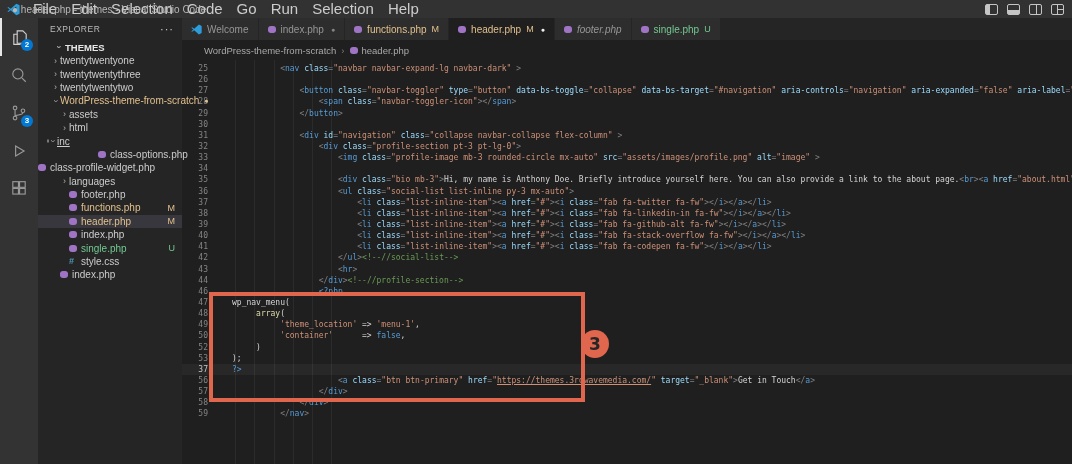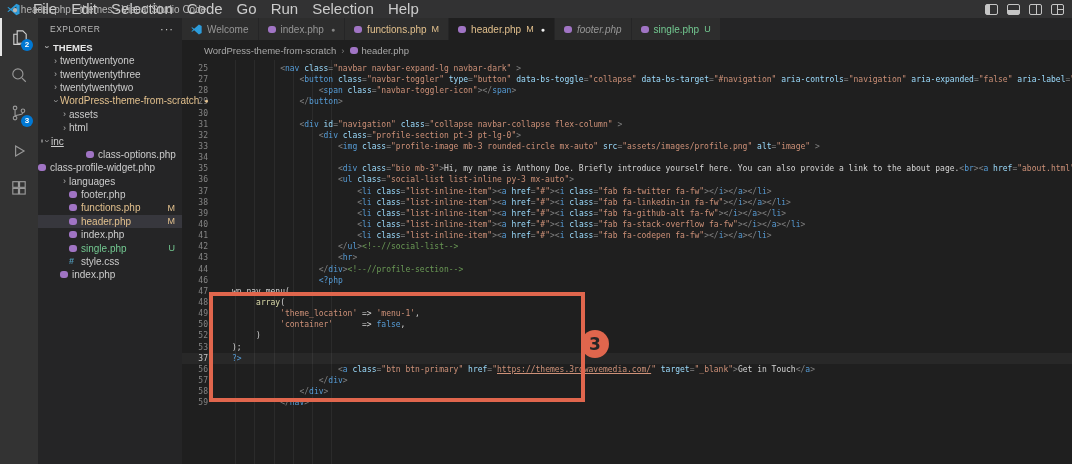--- a/index.html
+++ b/index.html
@@ -27,21 +27,21 @@
   .act-item { position:relative; width:38px; height:38px; display:flex; align-items:center; justify-content:center; }
   .act-item svg { width:18px; height:18px; }
   .act-item.active { border-left:2px solid #e7e7e7; }
   .act-badge { position:absolute; right:5px; bottom:5px; min-width:12px; height:12px; border-radius:7px;
     background:#0078d4; color:#fff; font-size:8px; line-height:12px; text-align:center; font-weight:bold; }
   
   .sidebar { position:absolute; left:38px; top:18px; width:144px; bottom:0; background:#252526; z-index:3; }
   .sb-head { height:22px; display:flex; align-items:center; justify-content:space-between; padding:0 8px 0 12px; }
   .sb-head .label { font-size:8.5px; letter-spacing:.5px; color:#bbbbbb; }
   .sb-head .more { font-size:11px; color:#cccccc; letter-spacing:1px; }
-  .section-head { height:14px; display:flex; align-items:center; font-size:9.5px; font-weight:bold; color:#e7e7e7; padding-left:4px; }
+  .section-head { height:14px; display:flex; align-items:center; font-size:9.5px; font-weight:bold; color:#e7e7e7; padding-left:16px; }
   .section-head .chev { margin-right:2px; }
   .chev { display:inline-block; width:9px; font-size:9px; color:#b0b0b0; text-align:center; flex:0 0 9px; }
   .chev.open { transform:rotate(90deg); }
   .tree { position:relative; }
   .tree-row { position:relative; height:13.4px; display:flex; align-items:center; font-size:10px; color:#cccccc; white-space:nowrap; cursor:default; }
   .tree-row.selected { background:#37373d; }
   .tree-row .gitbadge { position:absolute; right:7px; font-size:9px; }
   .tree-row.modified, .tree-row.modified .gitbadge { color:#e2c08d; }
   .tree-row.untracked, .tree-row.untracked .gitbadge { color:#73c991; }
   .tree-row .dirtydot { color:#e2c08d; font-size:7px; margin-left:5px; }
@@ -180,25 +180,25 @@
           <span class="dirtydot">●</span>
         </div>
         <div class="tree-row" style="padding-left: 22px;">
           <span class="chev">›</span>
           <span>assets</span>
         </div>
         <div class="tree-row" style="padding-left: 22px;">
           <span class="chev">›</span>
           <span>html</span>
         </div>
-        <div class="tree-row" style="padding-left: 4px; text-decoration: underline;">
+        <div class="tree-row" style="padding-left: 10px; text-decoration: underline;">
           <span class="chev open">›</span>
           <span>inc</span>
         </div>
-        <div class="tree-row" style="padding-left: 48px;">
+        <div class="tree-row" style="padding-left: 60px;">
           <span class="ficon php-icon"></span>
           <span>class-options.php</span>
         </div>
         <div class="tree-row" style="">
           <span class="ficon php-icon"></span>
           <span>class-profile-widget.php</span>
         </div>
         <div class="tree-row" style="padding-left: 22px;">
           <span class="chev">›</span>
           <span>languages</span>
@@ -281,20 +281,21 @@
       <div class="guides">
           <div class="guide" style="left: 53.2px;"></div>
           <div class="guide" style="left: 72.4px;"></div>
           <div class="guide" style="left: 91.6px;"></div>
           <div class="guide" style="left: 110.8px;"></div>
           <div class="guide" style="left: 130px;"></div>
           <div class="guide" style="left: 149.2px;"></div>
         </div>
       <div id="code-lines">
           <div class="cline"><span class="ln">25</span><span class="lcode"><span class="tk-p">          &lt;</span><span class="tk-t">nav</span><span class="tk-x"> </span><span class="tk-a">class</span><span class="tk-p">=</span><span class="tk-s">"navbar navbar-expand-lg navbar-dark"</span><span class="tk-p"> &gt;</span></span></div>
+          <div class="cline"><span class="ln">26</span><span class="lcode"></span></div>
           <div class="cline"><span class="ln">27</span><span class="lcode"><span class="tk-p">              &lt;</span><span class="tk-t">button</span><span class="tk-x"> </span><span class="tk-a">class</span><span class="tk-p">=</span><span class="tk-s">"navbar-toggler"</span><span class="tk-x"> </span><span class="tk-a">type</span><span class="tk-p">=</span><span class="tk-s">"button"</span><span class="tk-x"> </span><span class="tk-a">data-bs-toggle</span><span class="tk-p">=</span><span class="tk-s">"collapse"</span><span class="tk-x"> </span><span class="tk-a">data-bs-target</span><span class="tk-p">=</span><span class="tk-s">"#navigation"</span><span class="tk-x"> </span><span class="tk-a">aria-controls</span><span class="tk-p">=</span><span class="tk-s">"navigation"</span><span class="tk-x"> </span><span class="tk-a">aria-expanded</span><span class="tk-p">=</span><span class="tk-s">"false"</span><span class="tk-x"> </span><span class="tk-a">aria-label</span><span class="tk-p">=</span><span class="tk-s">"Toggle navigation"</span></span></div>
           <div class="cline"><span class="ln">28</span><span class="lcode"><span class="tk-p">                  &lt;</span><span class="tk-t">span</span><span class="tk-x"> </span><span class="tk-a">class</span><span class="tk-p">=</span><span class="tk-s">"navbar-toggler-icon"</span><span class="tk-p">&gt;&lt;/</span><span class="tk-t">span</span><span class="tk-p">&gt;</span></span></div>
           <div class="cline"><span class="ln">29</span><span class="lcode"><span class="tk-p">              &lt;/</span><span class="tk-t">button</span><span class="tk-p">&gt;</span></span></div>
           <div class="cline"><span class="ln">30</span><span class="lcode"></span></div>
           <div class="cline"><span class="ln">31</span><span class="lcode"><span class="tk-p">              &lt;</span><span class="tk-t">div</span><span class="tk-x"> </span><span class="tk-a">id</span><span class="tk-p">=</span><span class="tk-s">"navigation"</span><span class="tk-x"> </span><span class="tk-a">class</span><span class="tk-p">=</span><span class="tk-s">"collapse navbar-collapse flex-column"</span><span class="tk-p"> &gt;</span></span></div>
           <div class="cline"><span class="ln">32</span><span class="lcode"><span class="tk-p">                  &lt;</span><span class="tk-t">div</span><span class="tk-x"> </span><span class="tk-a">class</span><span class="tk-p">=</span><span class="tk-s">"profile-section pt-3 pt-lg-0"</span><span class="tk-p">&gt;</span></span></div>
           <div class="cline"><span class="ln">33</span><span class="lcode"><span class="tk-p">                      &lt;</span><span class="tk-t">img</span><span class="tk-x"> </span><span class="tk-a">class</span><span class="tk-p">=</span><span class="tk-s">"profile-image mb-3 rounded-circle mx-auto"</span><span class="tk-x"> </span><span class="tk-a">src</span><span class="tk-p">=</span><span class="tk-s">"assets/images/profile.png"</span><span class="tk-x"> </span><span class="tk-a">alt</span><span class="tk-p">=</span><span class="tk-s">"image"</span><span class="tk-p"> &gt;</span></span></div>
           <div class="cline"><span class="ln">34</span><span class="lcode"></span></div>
           <div class="cline"><span class="ln">35</span><span class="lcode"><span class="tk-p">                      &lt;</span><span class="tk-t">div</span><span class="tk-x"> </span><span class="tk-a">class</span><span class="tk-p">=</span><span class="tk-s">"bio mb-3"</span><span class="tk-p">&gt;</span><span class="tk-x">Hi, my name is Anthony Doe. Briefly introduce yourself here. You can also provide a link to the about page.</span><span class="tk-p">&lt;</span><span class="tk-t">br</span><span class="tk-p">&gt;&lt;</span><span class="tk-t">a</span><span class="tk-x"> </span><span class="tk-a">href</span><span class="tk-p">=</span><span class="tk-s">"about.html"</span><span class="tk-p">&gt;</span><span class="tk-x">Find out more</span></span></div>
           <div class="cline"><span class="ln">36</span><span class="lcode"><span class="tk-p">                      &lt;</span><span class="tk-t">ul</span><span class="tk-x"> </span><span class="tk-a">class</span><span class="tk-p">=</span><span class="tk-s">"social-list list-inline py-3 mx-auto"</span><span class="tk-p">&gt;</span></span></div>

